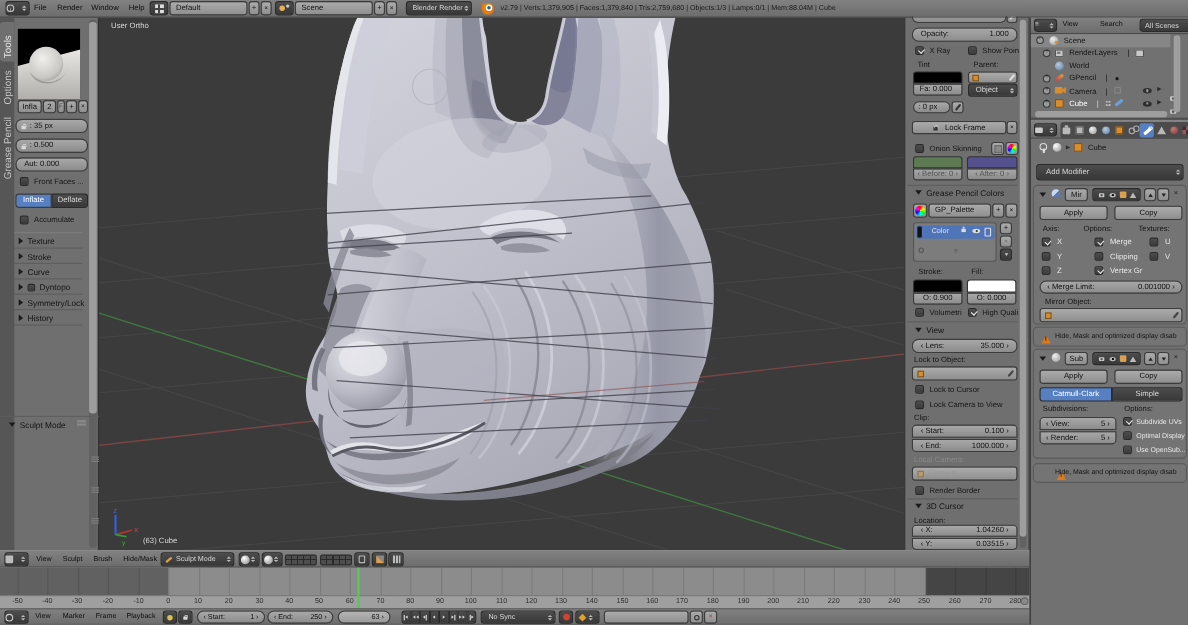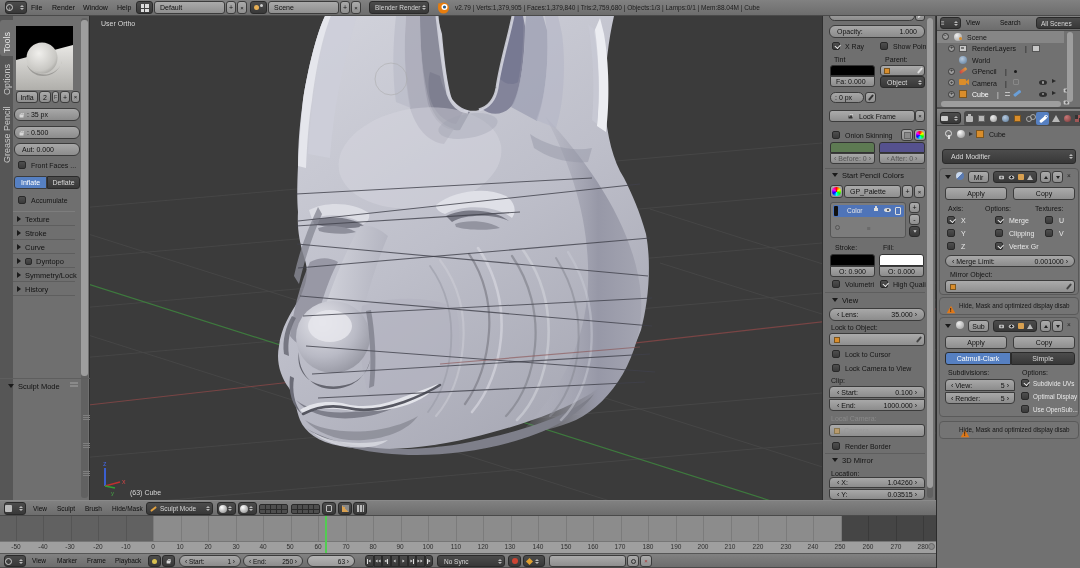--- a/index.html
+++ b/index.html
@@ -248,21 +248,21 @@
         <span style="width:7px;height:7px;background:#8a8a8a;border:1px solid #666"></span>
       </div>
  <div class="btn" style="left:91px;top:113px;width:12px;height:12px">
         <span style="background:conic-gradient(red,yellow,lime,cyan,blue,magenta,red);width:8px;height:8px;border-radius:50%"></span>
       </div>
  <div class="abs" style="left:7px;top:126px;width:45px;height:11px;background:#5d7a52;border:1px solid #333;border-radius:3px 3px 0 0"></div>
  <div class="abs" style="left:56px;top:126px;width:46px;height:11px;background:#55518e;border:1px solid #333;border-radius:3px 3px 0 0"></div>
  <div class="sld" style="left:7px;top:137px;width:45px;height:11px;border-radius:0 0 3px 3px;color:#555;justify-content:center">‹ Before: 0 ›</div>
  <div class="sld" style="left:56px;top:137px;width:46px;height:11px;border-radius:0 0 3px 3px;color:#555;justify-content:center">‹ After: 0 ›</div>
  <div class="abs" style="left:2px;top:152px;width:100px;border-top:1px solid #5e5e5e"></div>
- <div class="ph" style="left:9px;top:155px">Start Pencil Colors</div>
+ <div class="ph" style="left:9px;top:155px">Grease Pencil Colors</div>
  <div class="btn" style="left:7px;top:169px;width:13px;height:13px">
         <span style="background:conic-gradient(red,yellow,lime,cyan,blue,magenta,red);width:9px;height:9px;border-radius:50%"></span>
       </div>
  <div class="btn" style="left:21px;top:169px;width:57px;height:13px;justify-content:flex-start;padding-left:5px">GP_Palette</div>
  <div class="btn" style="left:79px;top:169px;width:11px;height:13px">+</div>
  <div class="btn" style="left:91px;top:169px;width:11px;height:13px;font-size:6px">×</div>
  <div class="abs" style="left:7px;top:186px;width:76px;height:36px;background:#7c7c7c;border:1px solid #555;border-radius:3px">
   <div class="abs" style="left:2px;top:2px;width:71px;height:12px;background:#4f74b8;border-radius:2px"></div>
   <div class="abs" style="left:3px;top:3px;width:4px;height:10px;background:#111;border-radius:1px"></div>
   <span class="wlbl" style="left:16px;top:4px;font-size:6.5px">Color</span>
@@ -311,21 +311,21 @@
       </div>
  <div class="sld" style="left:6px;top:383px;width:96px;height:12px;padding:0 7px;justify-content:space-between;border-radius:0 0 4px 4px">
         <span>‹ End:</span>
         <span>1000.000 ›</span>
       </div>
  <span class="lbl" style="left:8px;top:399px;color:#8a8a8a">Local Camera:</span>
  <div class="btn" style="left:6px;top:408px;width:96px;height:13px;justify-content:flex-start;padding:0 4px;color:#999"><span style="width:6px;height:6px;background:#b99a6b;border:1px solid #887750;margin-right:4px"></span>Camera<span style="margin-left:auto;font-size:6px">×</span></div>
  <span class="chk" style="left:9px;top:426px"></span>
       <span class="lbl" style="left:22px;top:427px">Render Border</span>
  <div class="abs" style="left:2px;top:437px;width:100px;border-top:1px solid #5e5e5e"></div>
- <div class="ph" style="left:9px;top:440px">3D Mirror</div>
+ <div class="ph" style="left:9px;top:440px">3D Cursor</div>
  <span class="lbl" style="left:8px;top:454px">Location:</span>
  <div class="sld" style="left:6px;top:461px;width:96px;height:11px;padding:0 7px;justify-content:space-between;border-radius:4px 4px 0 0">
         <span>‹ X:</span>
         <span>1.04260 ›</span>
       </div>
  <div class="sld" style="left:6px;top:473px;width:96px;height:11px;padding:0 7px;justify-content:space-between;border-radius:0 0 4px 4px">
         <span>‹ Y:</span>
         <span>0.03515 ›</span>
       </div>
 </div>

